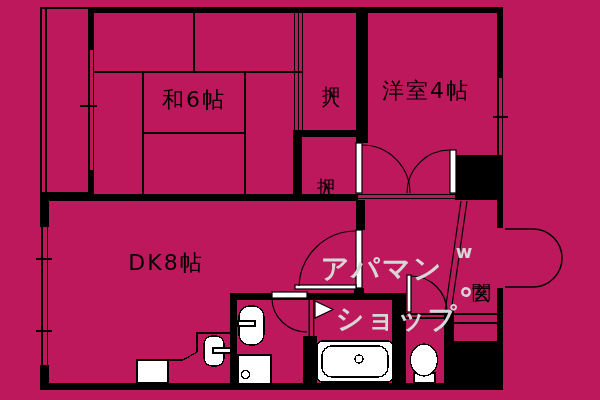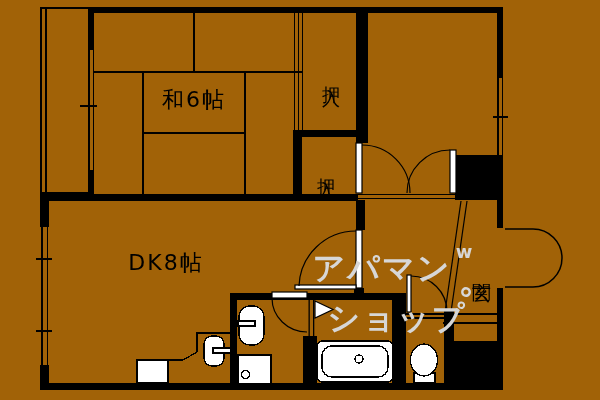--- a/index.html
+++ b/index.html
@@ -1,34 +1,34 @@
 <!DOCTYPE html>
 <html><head>
 <meta charset="utf-8">
 <style>
   html,body{margin:0;padding:0;background:#fff;}
   .stage{
-    position:relative;width:600px;height:400px;background:#a16207;overflow:hidden;
+    position:relative;width:600px;height:400px;background:#be185d;overflow:hidden;
     font-family:"DejaVu Sans",sans-serif;
   }
   .stage svg{position:absolute;left:0;top:0;}
   .lbl{
     position:absolute;transform:translate(-50%,-50%);
     color:#000;white-space:nowrap;line-height:1.1;z-index:5;
     font-family:"DejaVu Sans",sans-serif;
   }
   .lbl.h22{font-size:22px;letter-spacing:2px;}
   .lbl.v{
     writing-mode:vertical-rl;text-orientation:upright;
     font-size:18px;letter-spacing:2px;
   }
   .wm{
     position:absolute;transform:translate(-50%,-50%);
     color:#d7d7d7;font-weight:bold;white-space:nowrap;z-index:9;
-    font-family:"DejaVu Sans",sans-serif;font-size:32px;letter-spacing:2px;
+    font-family:"DejaVu Sans",sans-serif;font-size:28px;letter-spacing:2px;
   }
   .wm.small{font-size:18px;letter-spacing:0;}
 </style>
 </head>
 <body>
 
 <div class="stage">
 
   <svg width="600" height="400" viewBox="0 0 600 400" shape-rendering="crispEdges">
 
@@ -124,20 +124,21 @@
       <path d="M315,301 L333,309.5 L315,318 Z" fill="#ffffff"></path>
       <path d="M505,229 L533,229 A29,29 0 1 1 533,287 L505,287" stroke-width="1.5"></path>
       <path d="M461,201 L445,312"></path>
       <path d="M467,201 L451,312"></path>
     </g>
   </svg>
 
   <div class="lbl h22" style="left:194px;top:100px;">和6帖</div>
   <div class="lbl v" style="left:331px;top:74px;">押入</div>
   <div class="lbl v" style="left:326px;top:166px;">押入</div>
+  <div class="lbl h22" style="left:426px;top:91px;">洋室4帖</div>
   <div class="lbl h22" style="left:166px;top:263px;">DK8帖</div>
   <div class="lbl v" style="left:482px;top:269px;font-size:19px;">玄関</div>
 
   <div class="wm" style="left:382px;top:269px;">アパマン</div>
   <div class="wm" style="left:397px;top:319px;">ショップ</div>
   <div class="wm small" style="left:464px;top:251px;">w</div>
   <div class="wm small" style="left:466px;top:299px;font-size:30px;">°</div>
 
 </div>
 

